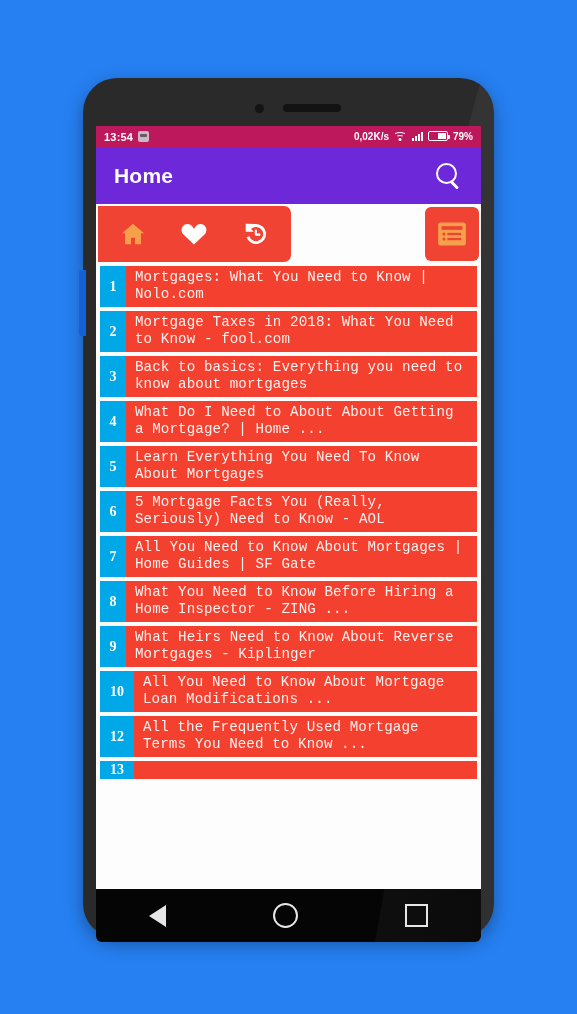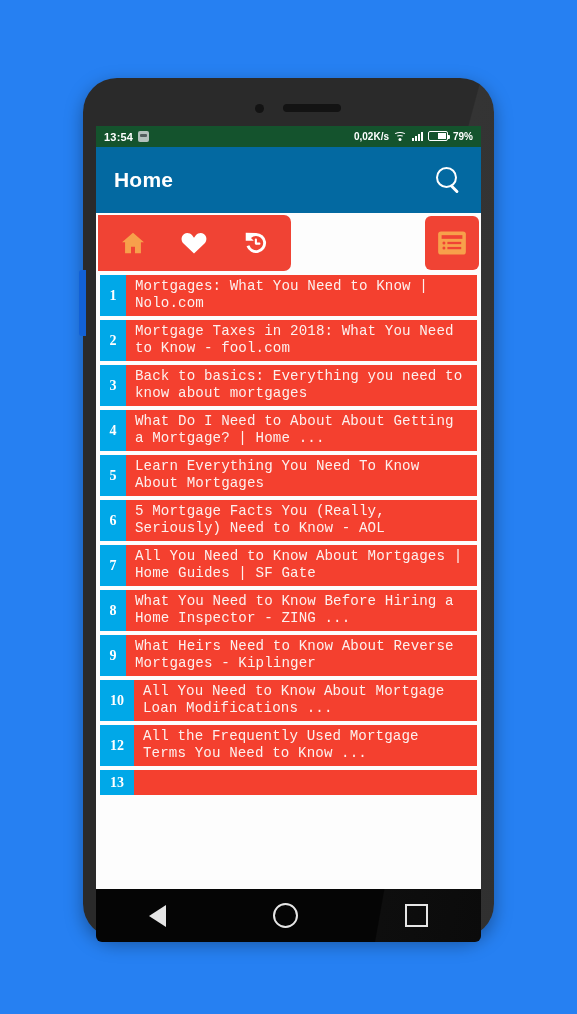--- a/index.html
+++ b/index.html
@@ -67,21 +67,21 @@
     height: 763px;
     background: #ffffff;
     overflow: hidden;
     display: flex;
     flex-direction: column;
   }
 
   
   #status-bar {
     height: 21px;
-    background: #14532d;
+    background: #be185d;
     display: flex;
     align-items: center;
     padding: 0 8px;
     flex: none;
     color: #ffffff;
     font-size: 11px;
     font-weight: bold;
   }
   #status-time { letter-spacing: 0.2px; }
   .status-left { display: flex; align-items: center; gap: 5px; }
@@ -134,22 +134,22 @@
   }
   #battery-icon::after{
     content:"";
     position:absolute; right:-3px; top:3px;
     width:2px;height:4px;background:#fff;border-radius:0 1px 1px 0;
   }
   #battery-fill{ height: 100%; width: 47%; background:#fff; float:right;}
 
   
   #app-bar {
-    height: 66px;
-    background: #0369a1;
+    height: 57px;
+    background: #6d28d9;
     display: flex;
     align-items: center;
     padding: 0 18px;
     flex: none;
   }
   #app-title {
     color: #fff;
     font-size: 21px;
     font-weight: bold;
     letter-spacing: .2px;
@@ -237,21 +237,21 @@
     flex: 1;
     color: #fdf0ee;
     font-family: Liberation Mono, monospace;
     font-size: 14.2px;
     line-height: 17px;
     padding: 3px 8px 0 9px;
     box-sizing: border-box;
     overflow: hidden;
     letter-spacing: .1px;
   }
-  .result-row.partial { height: 25px; overflow: hidden; text-align: right; }
+  .result-row.partial { height: 18px; overflow: hidden; text-align: right; }
 
   
   #nav-bar {
     position: absolute;
     left: 13px;
     top: 811px;
     width: 385px;
     height: 53px;
     background: linear-gradient(100deg,#050505 0%,#050505 73%,#0e0e0e 73.3%,#0b0b0b 100%);
     display: flex;

